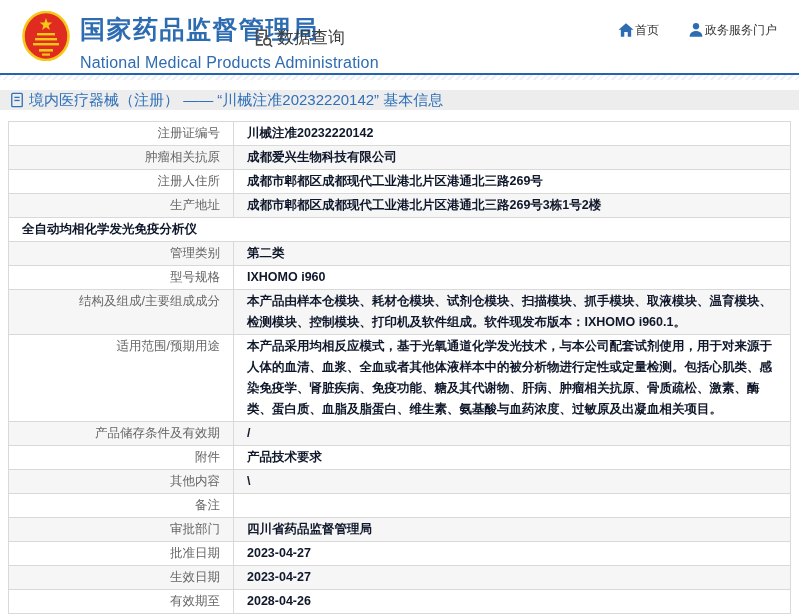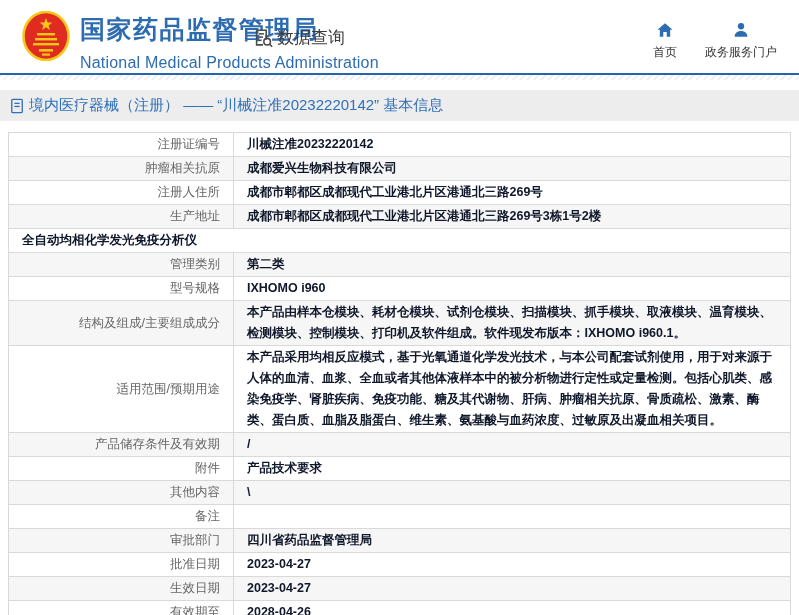--- a/index.html
+++ b/index.html
@@ -6,35 +6,35 @@
   body{width:799px;height:615px;font-family:"Liberation Sans","DejaVu Sans",sans-serif;overflow:hidden;position:relative;}
 
   
   .header{position:relative;height:73px;background:#fff;}
   .emblem{position:absolute;left:22px;top:11px;width:48px;height:50px;}
   .brand{position:absolute;left:80px;top:16px;}
   .brand-title{font-size:25px;font-weight:bold;color:#2e6cb2;letter-spacing:1.5px;line-height:26px;}
   .brand-sub{font-size:16px;color:#2e6cb2;margin-top:12px;letter-spacing:.2px;}
   .dataquery{position:absolute;left:252px;top:26px;display:flex;align-items:center;gap:3px;font-size:17px;color:#3d3d3d;cursor:pointer;}
   .nav-right{position:absolute;right:22px;top:21px;display:flex;gap:28px;}
-  .nav-item{display:flex;flex-direction:column;align-items:center;gap:5px;cursor:pointer;}
+  .nav-item{display:flex;flex-direction:row;align-items:center;cursor:pointer;}
   .nav-item .lbl{font-size:12px;color:#333;white-space:nowrap;}
   .divider{height:2px;background:#2563ae;}
   .hatch{height:5px;background:repeating-linear-gradient(135deg,#edf1f6 0 2px,#ffffff 2px 5px);}
 
   
-  .titlebar{margin-top:10px;height:31px;background:#ededed;display:flex;align-items:center;padding-left:10px;gap:5px;}
+  .titlebar{margin-top:10px;height:20px;background:#ededed;display:flex;align-items:center;padding-left:10px;gap:5px;}
   .titlebar .ttl{font-size:15px;color:#2f70ba;}
 
   
   .tbl{margin:11px 8px 0 8px;border:1px solid #d9d9d9;}
   .row{display:flex;align-items:stretch;border-top:1px solid #d9d9d9;}
   .row:first-child{border-top:none;}
   .row:nth-child(even){background:#f6f6f6;}
-  .cell{display:flex;align-items:center;min-height:21px;box-sizing:border-box;font-size:12.5px;line-height:21px;padding-top:1px;padding-bottom:1px;}
+  .cell{display:flex;align-items:flex-start;min-height:21px;box-sizing:border-box;font-size:12.5px;line-height:21px;padding-top:1px;padding-bottom:1px;}
   .cell.label{width:225px;justify-content:flex-end;text-align:right;padding-right:13px;color:#666;border-right:1px solid #d9d9d9;}
   .cell.value{flex:1;padding-left:13px;padding-right:12px;color:#0f172a;text-align:left;font-weight:bold;}
   .cell.value span{word-break:break-all;}
 </style>
 </head>
 <body>
 
 <div class="header">
   <span class="emblem">
     <svg viewBox="0 0 48 50" width="48" height="50">

